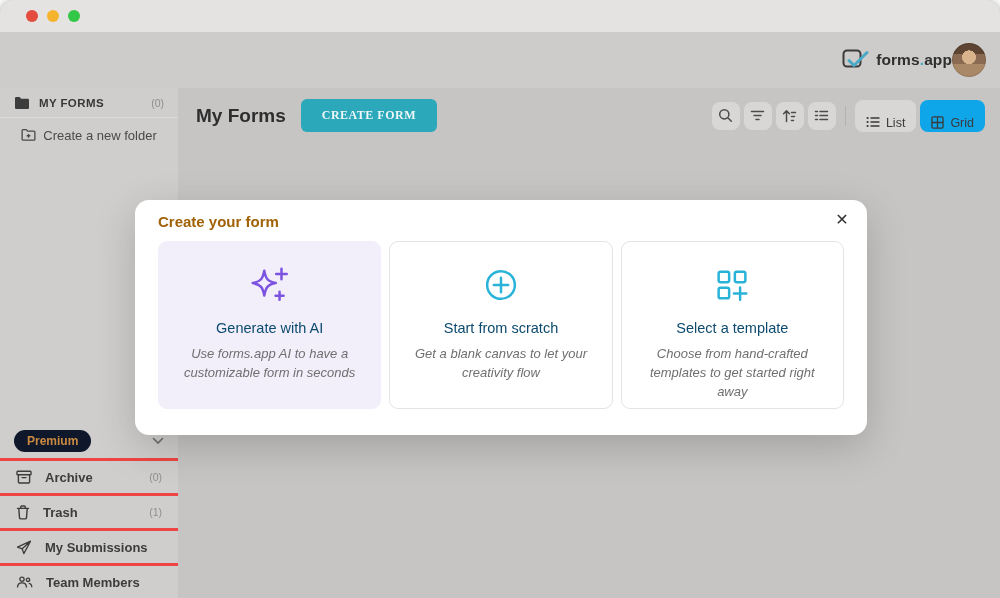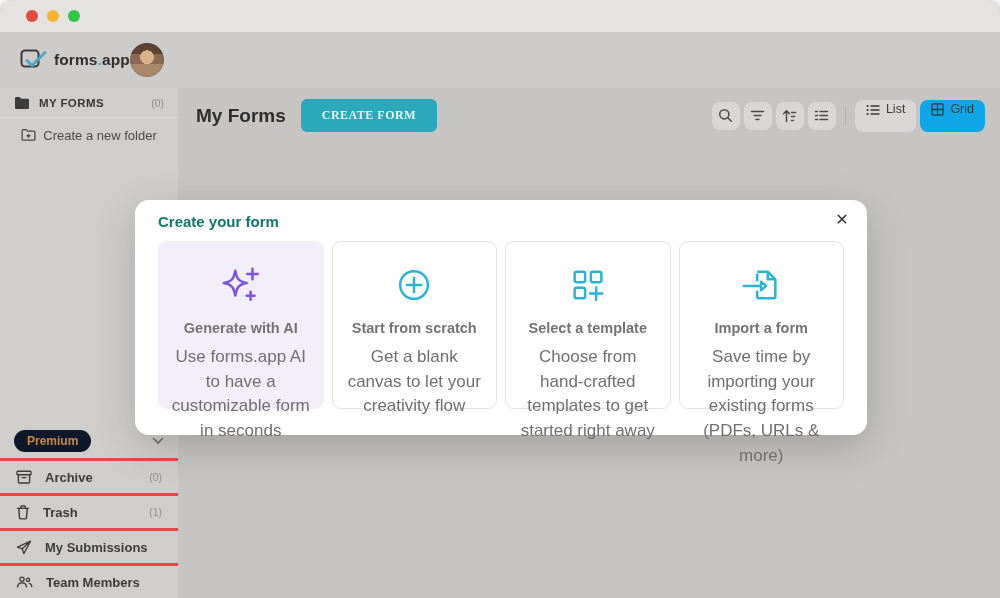--- a/index.html
+++ b/index.html
@@ -9,21 +9,21 @@
     border-radius:14px 14px 0 0; background:#c6c5c4;
     box-shadow:0 1px 8px rgba(0,0,0,.35);
   }
   
   .titlebar { height:32px; background:#e4e3e2; display:flex; align-items:center; padding-left:26px; gap:9px; }
   .dot { width:12px; height:12px; border-radius:50%; display:inline-block; }
   .dot.red { background:#e34c3e; }
   .dot.yellow { background:#f6b42e; }
   .dot.green { background:#33c748; }
   
-  .appheader { height:56px; background:#cdccca; display:flex; align-items:center; justify-content:flex-start; padding:0 20px; }
+  .appheader { height:56px; background:#cdccca; display:flex; align-items:center; justify-content:flex-end; padding:0 14px; }
   .logo { display:flex; align-items:center; gap:7px; cursor:pointer; }
   .logo-text { font-size:15.5px; font-weight:700; color:#2f2f2f; letter-spacing:.1px; }
   .logo-text .teal { color:#4aa9c6; }
   .avatar {
     width:34px; height:34px; border-radius:50%;
     background:
       radial-gradient(circle at 50% 42%, #d9b38c 0 26%, rgba(0,0,0,0) 27%),
       linear-gradient(180deg, #5d4433 0 32%, #8a6a52 32% 62%, #a98868 62% 100%);
     box-shadow: inset 0 0 0 1px rgba(0,0,0,.12);
   }
@@ -44,38 +44,38 @@
   
   .main-toolbar { display:flex; align-items:center; padding:11px 15px 0 18px; }
   .page-title { font-size:19px; font-weight:700; color:#2e2e2e; }
   .create-btn {
     margin-left:15px; height:33px; padding:0 21px; border:none; border-radius:6px;
     background:#2ba8ba; color:#eef7f8; font-family:Liberation Serif, serif; font-size:12px; font-weight:700; letter-spacing:.5px; cursor:pointer;
   }
   .toolbar-right { margin-left:auto; display:flex; align-items:center; gap:4px; }
   .icon-btn { width:28px; height:28px; border:none; border-radius:8px; background:#d8d7d6; display:flex; align-items:center; justify-content:center; cursor:pointer; }
   .tb-divider { width:1px; height:20px; background:#b3b2b1; margin:0 5px; }
-  .view-btn { height:20px; border:none; border-radius:8px; background:#d8d7d6; display:flex; align-items:flex-end; gap:6px; padding:16px 11px; font-family:inherit; font-size:12.5px; color:#3a3a3a; cursor:pointer; }
+  .view-btn { height:20px; border:none; border-radius:8px; background:#d8d7d6; display:flex; align-items:flex-start; gap:6px; padding:16px 11px; font-family:inherit; font-size:12.5px; color:#3a3a3a; cursor:pointer; }
   .view-btn.active { background:#0ea5e9; }
   
   .modal {
     position:absolute; left:135px; top:200px; width:732px; height:235px;
     background:#ffffff; border-radius:14px; box-shadow:0 12px 40px rgba(0,0,0,.18); z-index:10;
   }
-  .modal-title { position:absolute; left:23px; top:13px; font-size:15px; font-weight:700; color:#0f766e; }
+  .modal-title { position:absolute; left:23px; top:13px; font-size:15px; font-weight:700; color:#a16207; }
   .modal-close { position:absolute; right:12px; top:6px; width:26px; height:26px; border:none; background:none; font-size:16px; color:#333; cursor:pointer; font-family:inherit; }
   .cards { position:absolute; left:23px; right:23px; top:41px; display:flex; gap:8px; }
   .card {
     flex:1; height:168px; background:#ffffff; border:1px solid #e4e4e4; border-radius:9px;
     display:flex; flex-direction:column; align-items:center; text-align:center; padding:22px 12px 0; cursor:pointer;
   }
   .card.highlight { background:#f2effb; border-color:#f2effb; }
   .card-icon { height:42px; display:flex; align-items:center; justify-content:center; margin-bottom:14px; }
-  .card-title { font-size:14.5px; font-weight:700; color:#737373; margin-bottom:9px; }
-  .card-desc { font-size:17px; color:#6f6f6f; line-height:1.45; }
+  .card-title { font-size:14.5px; font-weight:400; color:#0c4a6e; margin-bottom:9px; }
+  .card-desc { font-size:13px; color:#6f6f6f; line-height:1.45;font-style:italic; }
   svg { display:block; }
 </style>
 </head>
 <body>
 
 <div class="window">
 
   <div class="titlebar">
     <span class="dot red"></span>
     <span class="dot yellow"></span>
@@ -268,29 +268,17 @@
             <rect x="8" y="8" width="11" height="11" rx="2" fill="none" stroke="#29b3d8" stroke-width="2.6"></rect>
             <rect x="25" y="8" width="11" height="11" rx="2" fill="none" stroke="#29b3d8" stroke-width="2.6"></rect>
             <rect x="8" y="25" width="11" height="11" rx="2" fill="none" stroke="#29b3d8" stroke-width="2.6"></rect>
             <path d="M30.5 24.5 V37.5 M24 31 H37" stroke="#29b3d8" stroke-width="2.6" stroke-linecap="round"></path>
           </svg>
         </div>
         <div class="card-title">Select a template</div>
         <div class="card-desc">Choose from hand-crafted templates to get started right away</div>
       </div>
 
-      <div class="card">
-        <div class="card-icon">
-          <svg width="44" height="42" viewBox="0 0 46 44">
-            <path d="M19 8 H30 L38 16 V34 a2 2 0 0 1 -2 2 H21 a2 2 0 0 1 -2-2 V28 M19 18 V10" fill="none" stroke="#29b3d8" stroke-width="2.6" stroke-linejoin="round"></path>
-            <path d="M30 8 V16 H38" fill="none" stroke="#29b3d8" stroke-width="2.6" stroke-linejoin="round"></path>
-            <path d="M5 23 H22" stroke="#29b3d8" stroke-width="2.6" stroke-linecap="round"></path>
-            <path d="M23 18.5 L28.5 23 L23 27.5 Z" fill="none" stroke="#29b3d8" stroke-width="2.4" stroke-linejoin="round"></path>
-          </svg>
-        </div>
-        <div class="card-title">Import a form</div>
-        <div class="card-desc">Save time by importing your existing forms (PDFs, URLs &amp; more)</div>
-      </div>
 
     </div>
   </div>
 
 </div>
 
 </body></html>

